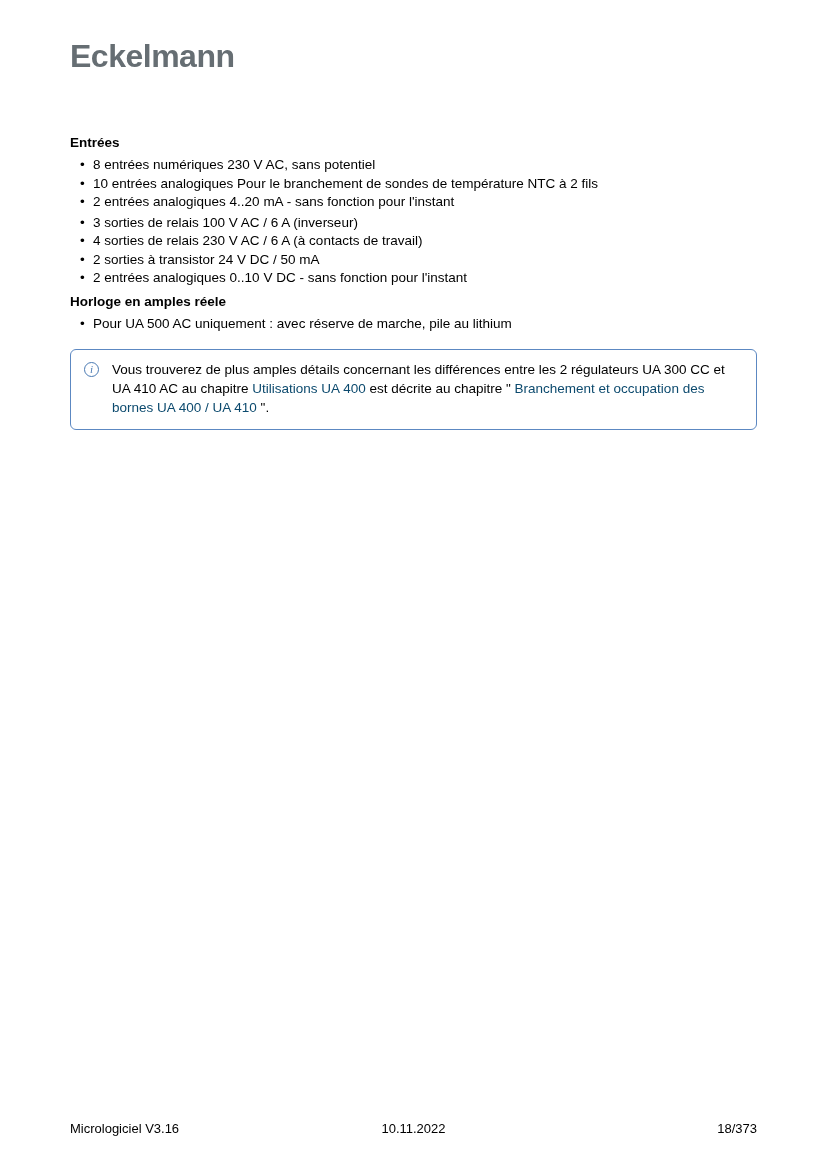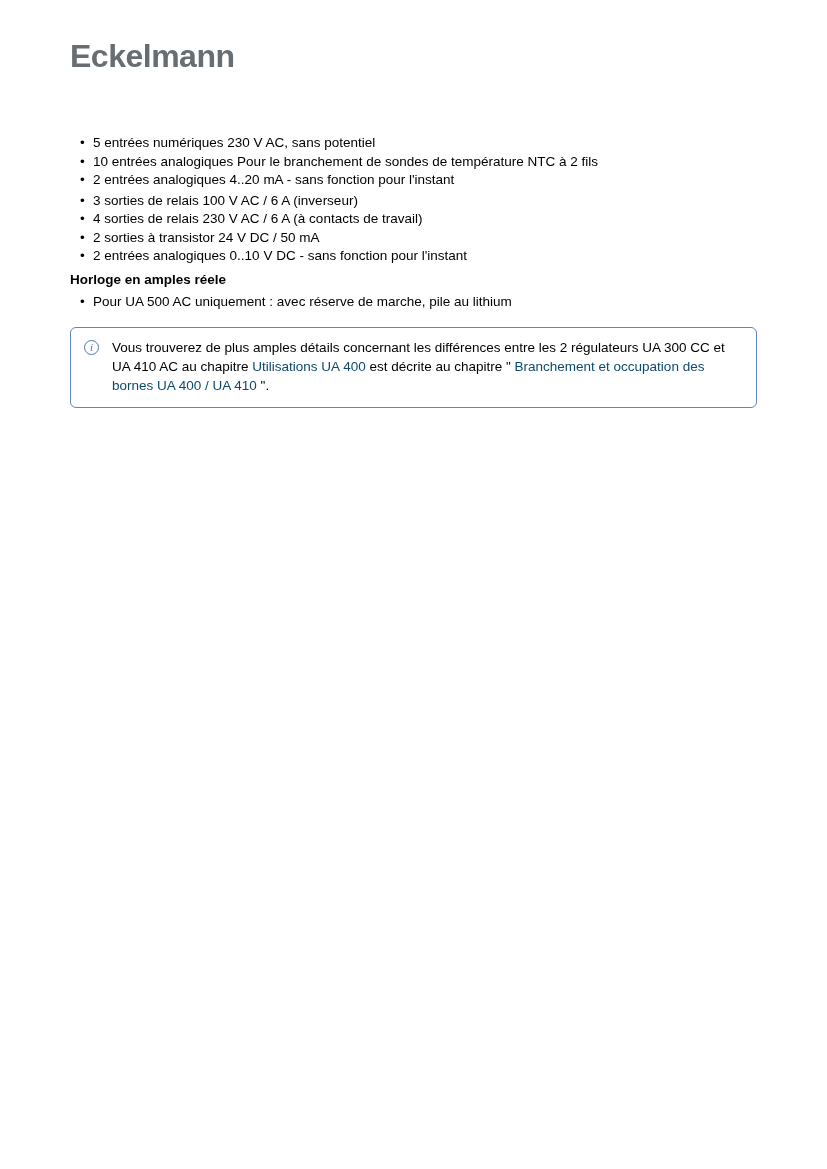--- a/index.html
+++ b/index.html
@@ -95,24 +95,25 @@
 </style>
 </head>
 <body>
 
 <div class="page">
 
   <div class="logo">Eckelmann</div>
 
   <div class="content">
 
+    <div class="section-heading">Entrées</div>
     <div class="bullet-list">
       <div class="bullet-item">
         <span class="bullet">•</span>
-        <span class="bullet-text">5 entrées numériques 230 V AC, sans potentiel</span>
+        <span class="bullet-text">8 entrées numériques 230 V AC, sans potentiel</span>
       </div>
       <div class="bullet-item">
         <span class="bullet">•</span>
         <span class="bullet-text">10 entrées analogiques Pour le branchement de sondes de température NTC à 2 fils</span>
       </div>
       <div class="bullet-item">
         <span class="bullet">•</span>
         <span class="bullet-text">2 entrées analogiques 4..20 mA - sans fonction pour l'instant</span>
       </div>
     </div>
@@ -144,14 +145,19 @@
       </div>
     </div>
 
     <div class="note-box">
       <span class="info-icon">i</span>
       <span class="note-text"><span>Vous trouverez de plus amples détails concernant les différences entre les 2 régulateurs UA 300 CC et UA 410 AC au chapitre </span><span class="link">Utilisations UA 400</span><span> est décrite au chapitre " </span><span class="link">Branchement et occupation des bornes UA 400 / UA 410</span><span> ".</span></span>
     </div>
 
   </div>
 
+  <div class="footer">
+    <span class="footer-left">Micrologiciel V3.16</span>
+    <span class="footer-center">10.11.2022</span>
+    <span class="footer-right">18/373</span>
+  </div>
 
 </div>
 
 </body></html>

